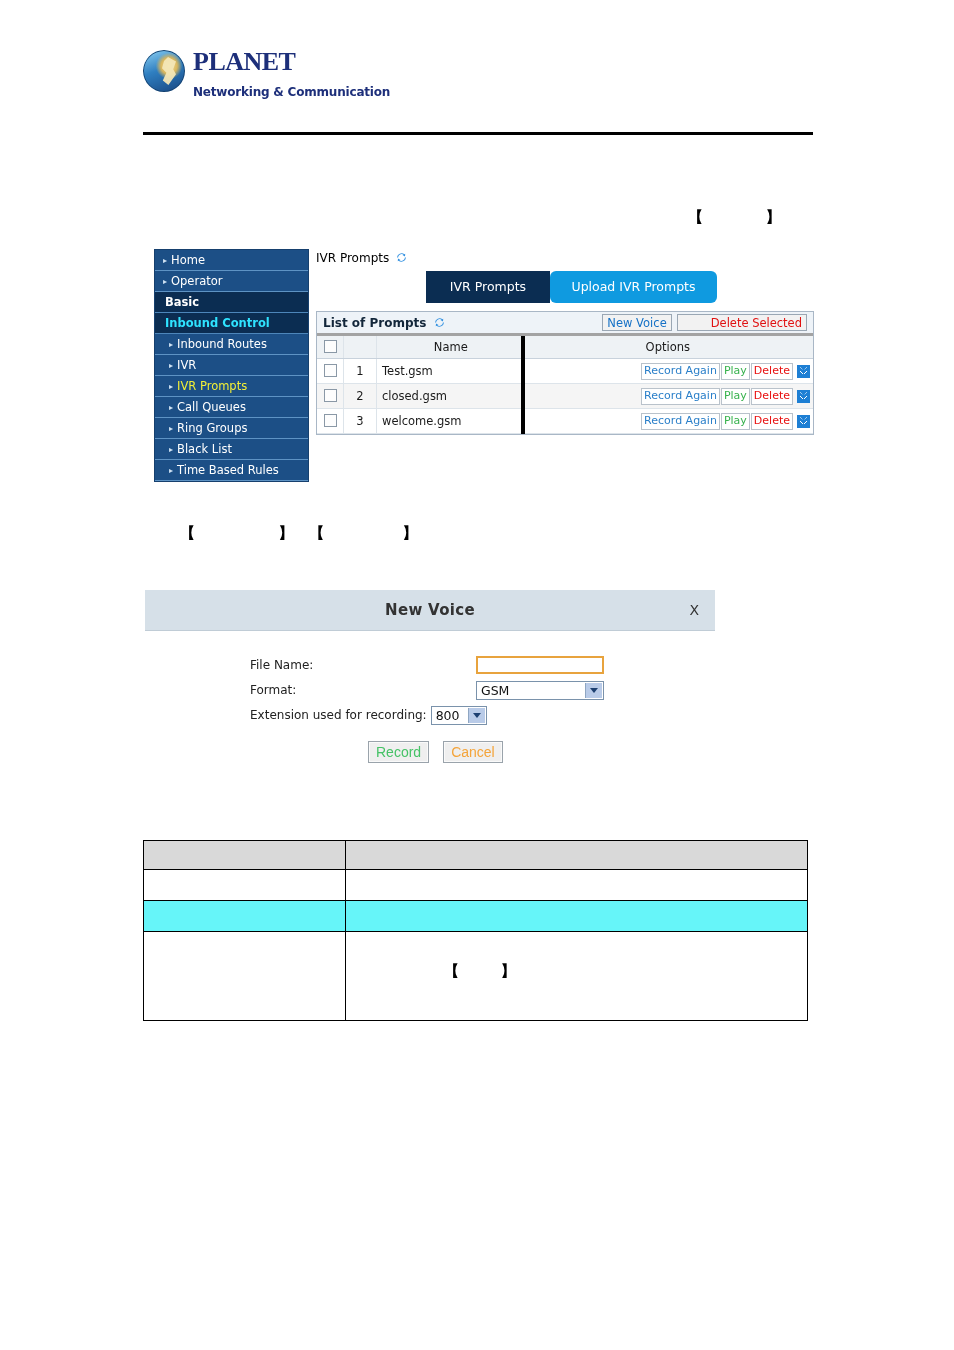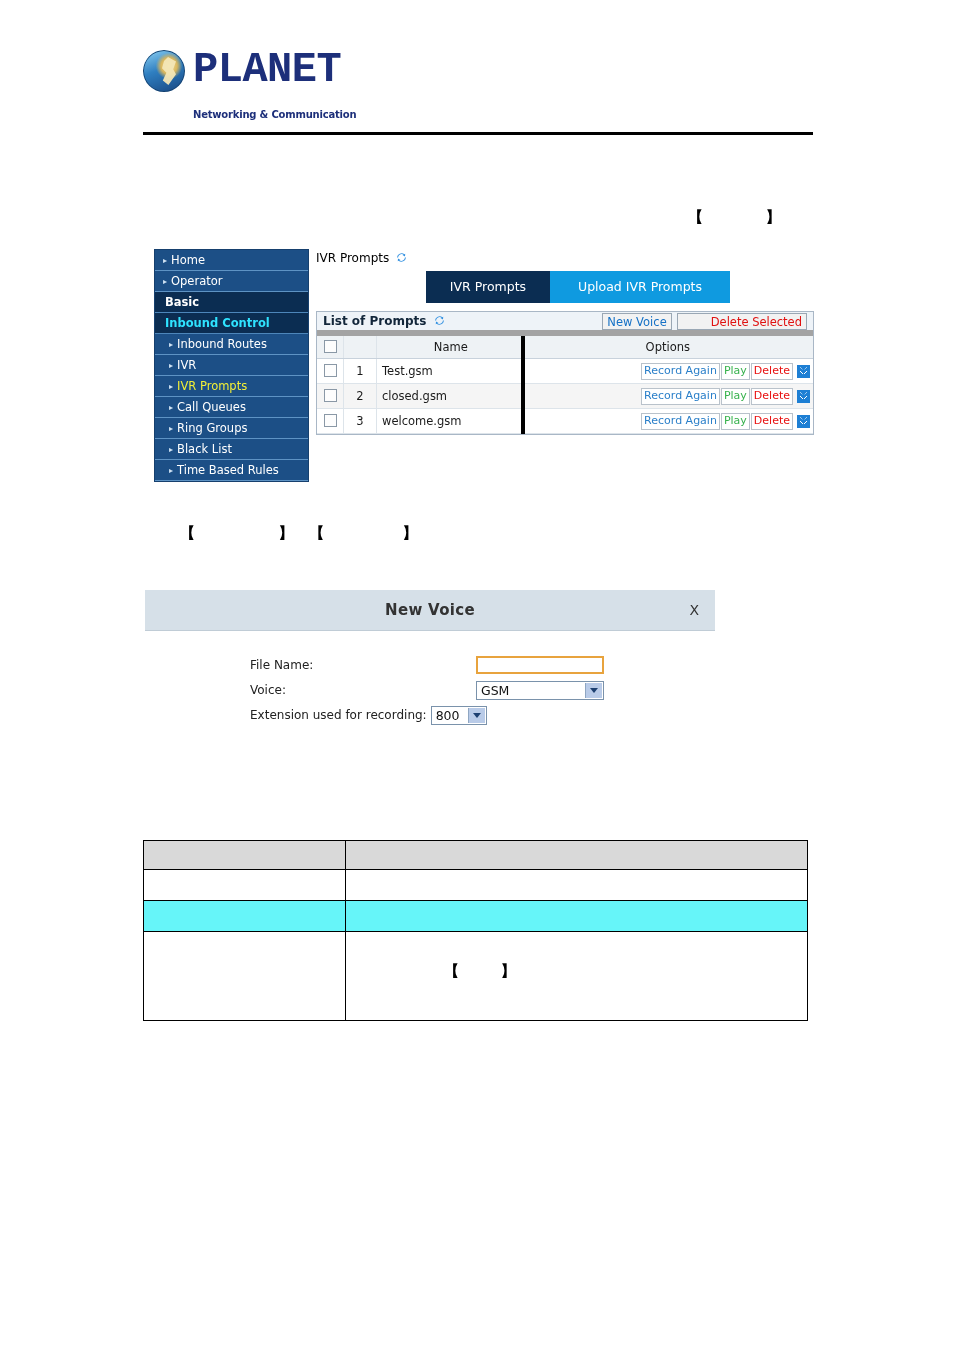--- a/index.html
+++ b/index.html
@@ -46,34 +46,34 @@
     content: "";
     position: absolute;
     left: 13px; top: 7px;
     width: 20px; height: 28px;
     background: #f3e6b6;
     clip-path: polygon(60% 0%, 100% 16%, 86% 44%, 100% 62%, 62% 100%, 34% 84%, 52% 56%, 30% 40%, 40% 14%);
     opacity: .95;
   }
   .logo-text { line-height: 1; padding-top: 1px; }
   .logo-planet {
-    font-family: Liberation Mono, monospace;
-    font-weight: bold;
-    font-size: 42px;
+    font-family: Liberation Serif, serif;
+    font-weight: bold;
+    font-size: 26px;
     letter-spacing: -0.5px;
     color: #1d2f7a;
     display: block;
   }
   .logo-tag {
     font-family: "DejaVu Sans", sans-serif;
     font-weight: bold;
-    font-size: 10px;
+    font-size: 12px;
     color: #1d2f7a;
     display: block;
-    margin-top: 19px;
+    margin-top: 11px;
     letter-spacing: -0.2px;
   }
   #header-rule {
     position: absolute;
     left: 143px;
     top: 132px;
     width: 670px;
     height: 3px;
     background: #000;
   }
@@ -169,35 +169,35 @@
     height: 32px;
     line-height: 32px;
     padding: 0 0;
     width: 124px;
     text-align: center;
     font-size: 12.5px;
     color: #ffffff;
     box-sizing: border-box;
   }
   .tab.active  { background: #0b2d52; }
-  .tab.inactive{ background: #0f9ae0; width: 180px; }
+  .tab.inactive{ background: #0f9ae0; width: 167px; border-radius: 6px; }
 
   #prompts-box {
     position: absolute;
     left: 0;
     top: 62px;
     width: 498px;
     border: 1px solid #a9b7c6;
     box-sizing: border-box;
     background: #fff;
   }
   #prompts-head {
     height: 24px;
     background: #eef3f8;
-    border-bottom: 6px solid #a3a3a3;
+    border-bottom: 3px solid #a3a3a3;
     display: flex;
     align-items: center;
     padding: 0 6px;
     box-sizing: border-box;
   }
   #prompts-head-title {
     font-size: 12px;
     font-weight: bold;
     color: #12263a;
     flex: 1;
@@ -527,39 +527,43 @@
     <span id="dlg-close">X</span>
   </div>
   <div id="dlg-body">
 
     <div class="form-row" id="row-filename">
       <span class="form-label">File Name:</span>
       <input class="text-input" type="text" value="" style="">
     </div>
 
     <div class="form-row" id="row-format">
-      <span class="form-label">Voice:</span>
+      <span class="form-label">Format:</span>
       <span class="sel wide">
         <span>GSM</span>
         <span class="sel-arrow">
             <span></span>
           </span>
       </span>
     </div>
 
     <div class="form-row" id="row-ext">
       <span class="form-label">Extension used for recording:</span>
       <span class="sel narrow">
         <span>800</span>
         <span class="sel-arrow">
             <span></span>
           </span>
       </span>
     </div>
 
+    <div id="dlg-buttons">
+      <button class="dlg-btn record">Record</button>
+      <button class="dlg-btn cancel">Cancel</button>
+    </div>
   </div>
 </div>
 
 <table id="desc-table">
   <tbody>
     <tr class="row-head">
       <td class="c1"></td>
       <td></td>
     </tr>
     <tr class="row-plain">

